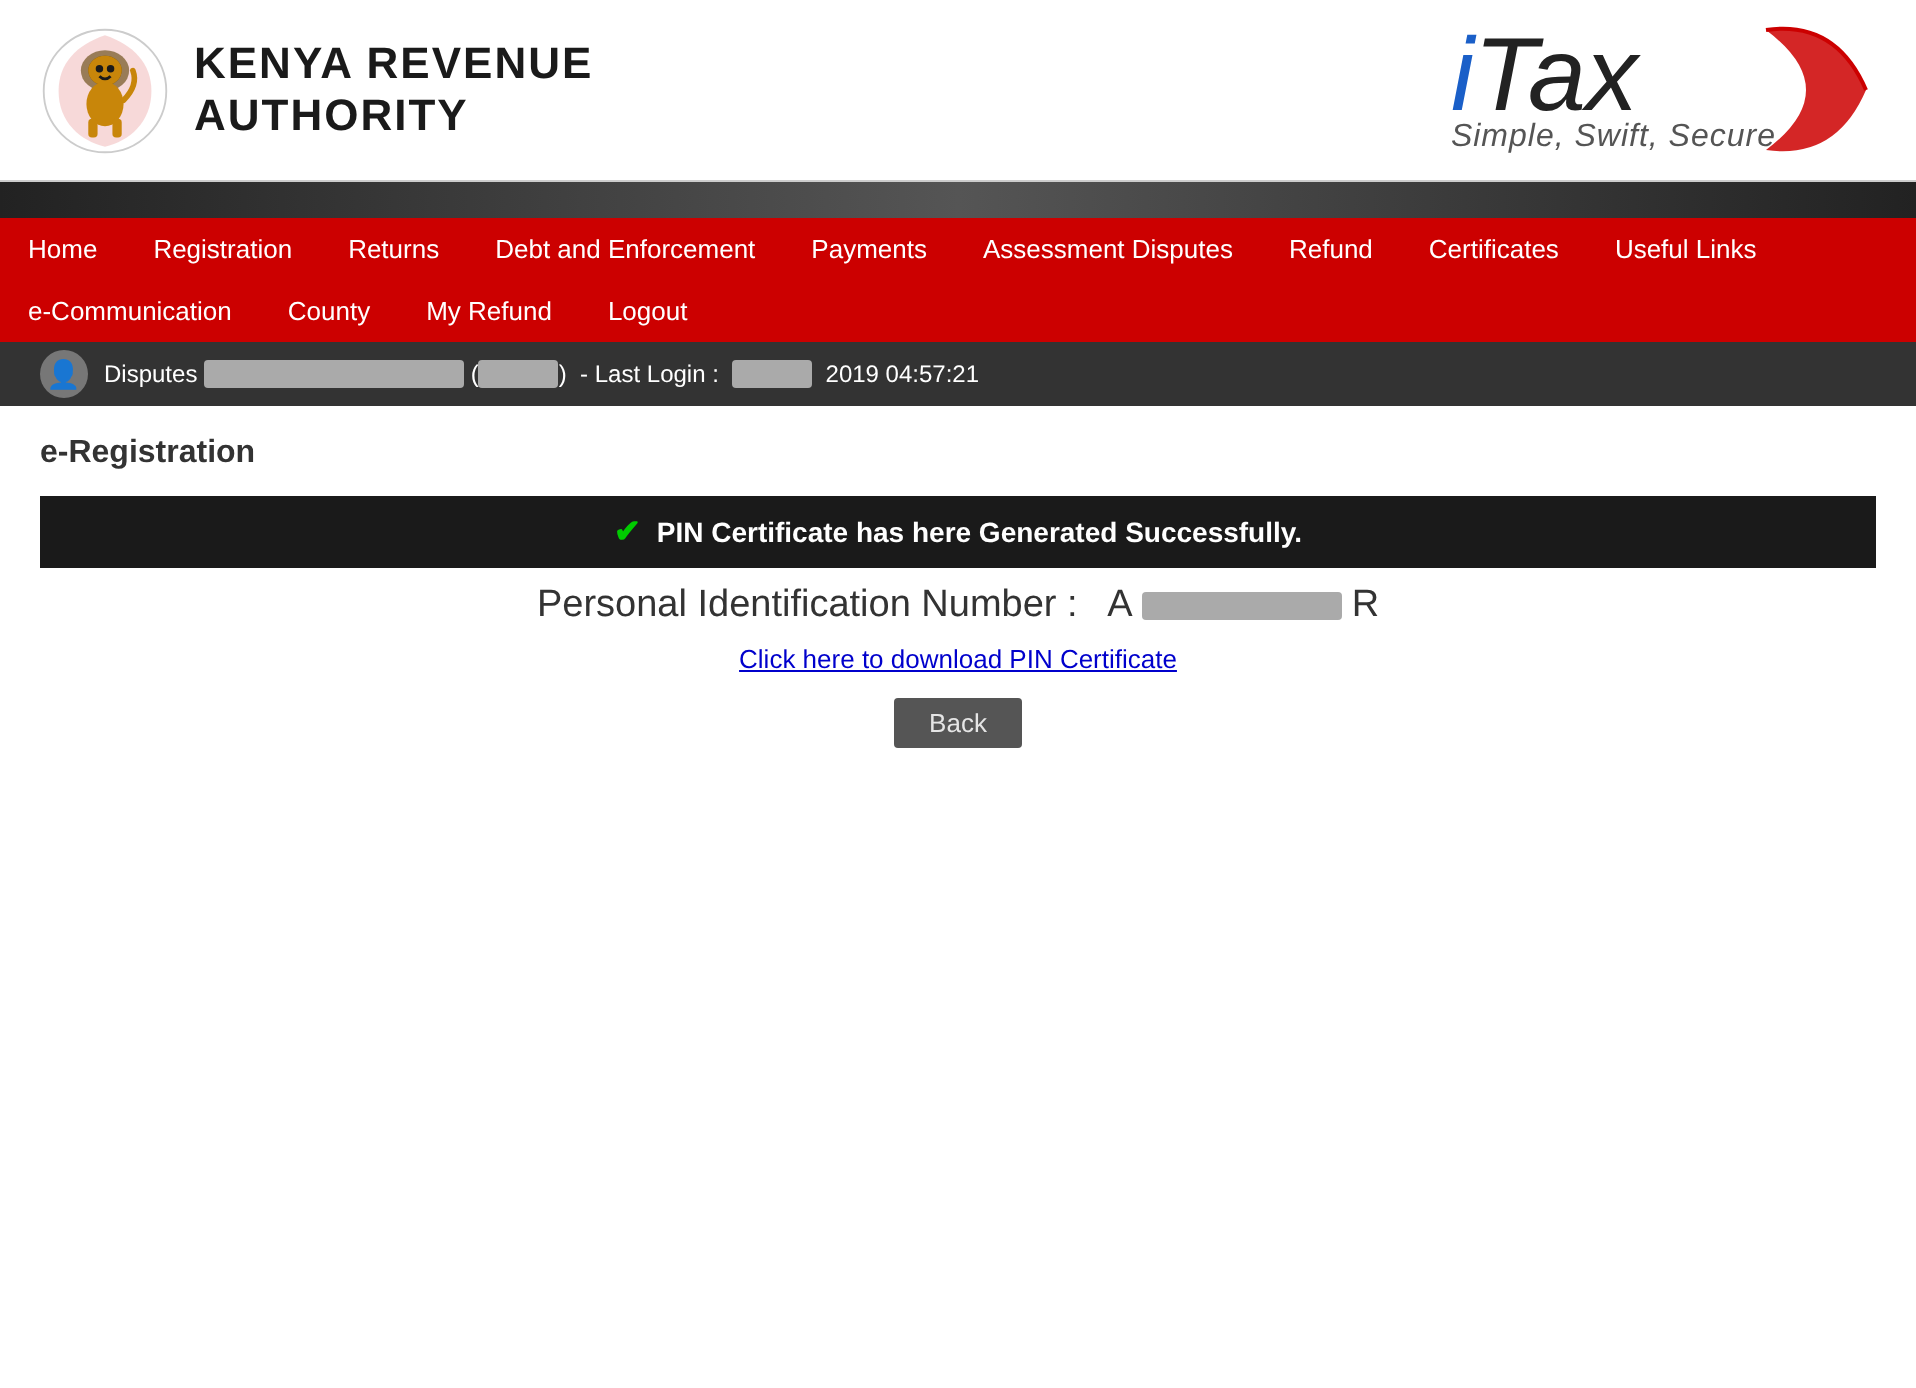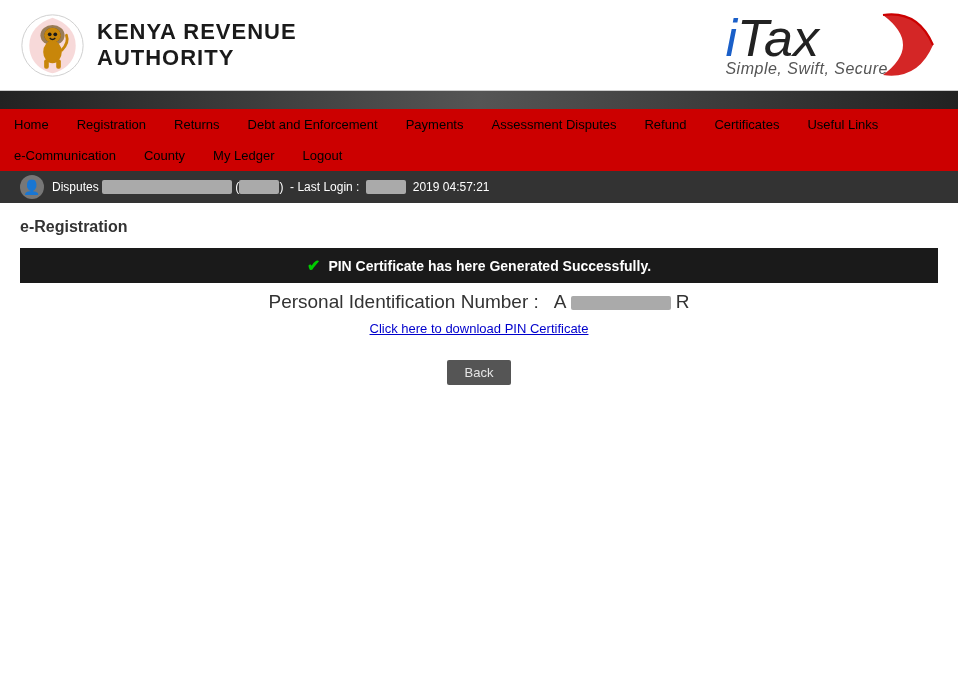--- a/index.html
+++ b/index.html
@@ -44,21 +44,21 @@
 
     
     .nav-primary {
       background: #cc0000;
       display: flex;
       flex-wrap: wrap;
       align-items: center;
       padding: 0;
     }
     .nav-primary a {
-      color: #000000;
+      color: #ffffff;
       text-decoration: none;
       padding: 8px 14px;
       font-size: 13px;
       font-weight: 500;
       white-space: nowrap;
       display: inline-block;
     }
     .nav-row1, .nav-row2 {
       display: flex;
       align-items: center;
@@ -123,21 +123,21 @@
     }
 
     
     .download-link {
       display: block;
       text-align: center;
       color: #0000cc;
       text-decoration: underline;
       font-size: 13px;
       cursor: pointer;
-      margin-bottom: 24px;
+      margin-bottom: 12px;
     }
 
     
     .back-btn-wrapper {
       display: flex;
       justify-content: center;
     }
     .back-btn {
       background: #555;
       color: #e5e5e5;
@@ -263,21 +263,21 @@
     <a href="#">Debt and Enforcement</a>
     <a href="#">Payments</a>
     <a href="#">Assessment Disputes</a>
     <a href="#">Refund</a>
     <a href="#">Certificates</a>
     <a href="#">Useful Links</a>
   </div>
   <div class="nav-row2">
     <a href="#">e-Communication</a>
     <a href="#">County</a>
-    <a href="#">My Ledger</a>
+    <a href="#">My Refund</a>
     <a href="#">Logout</a>
   </div>
 </nav>
 
 <div class="welcome-bar">
   <div class="user-icon">👤</div>
   <span>
     <span>Disputes</span>
     <span class="redacted redacted-lg">&nbsp;</span>
     (<span class="redacted redacted-sm">&nbsp;</span>)

